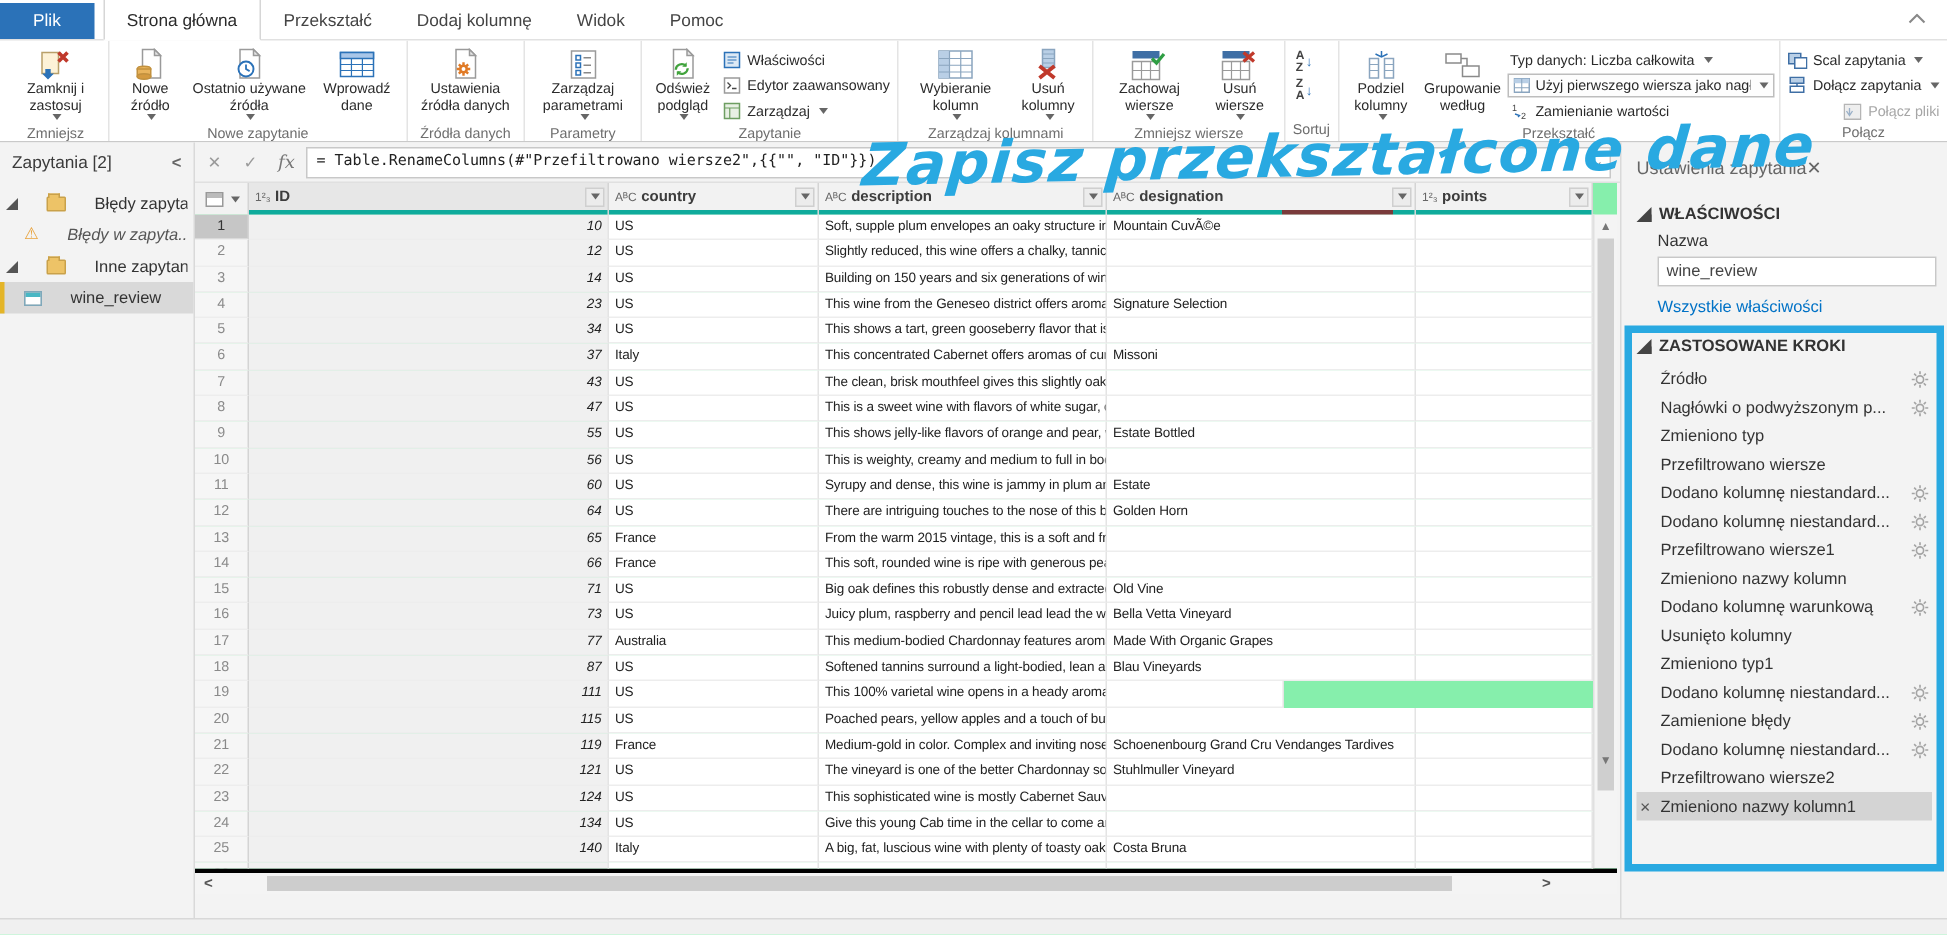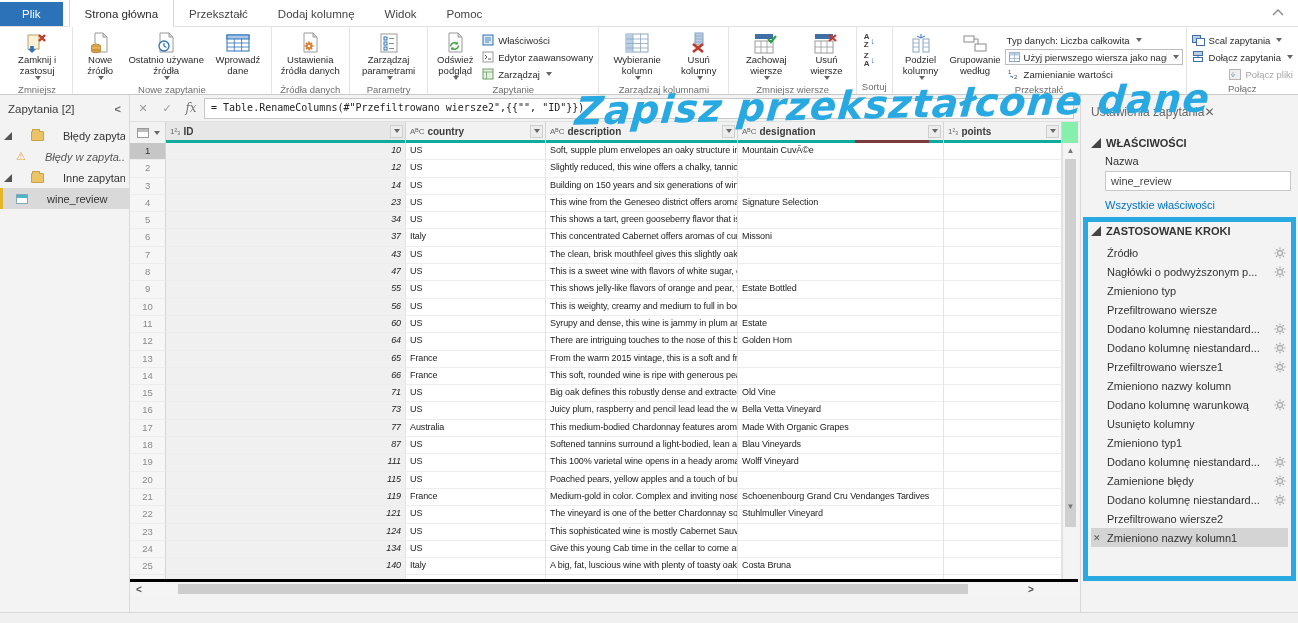--- a/index.html
+++ b/index.html
@@ -711,21 +711,20 @@
     <div class="cell c-desc">Softened tannins surround a light-bodied, lean and herbal approach to...</div>
     <div class="cell c-desig">Blau Vineyards</div>
     <div class="cell c-points"></div>
   </div>
 
   <div class="grow">
     <div class="cell c-num">19</div>
     <div class="cell c-id">111</div>
     <div class="cell c-country">US</div>
     <div class="cell c-desc">This 100% varietal wine opens in a heady aroma of leather pouch, clov...</div>
-    <div class="cell c-desig">Wolff Vineyard</div>
     <div class="cell c-points"></div>
   </div>
 
   <div class="grow">
     <div class="cell c-num">20</div>
     <div class="cell c-id">115</div>
     <div class="cell c-country">US</div>
     <div class="cell c-desc">Poached pears, yellow apples and a touch of butter show on the classi...</div>
     <div class="cell c-desig"></div>
     <div class="cell c-points"></div>

